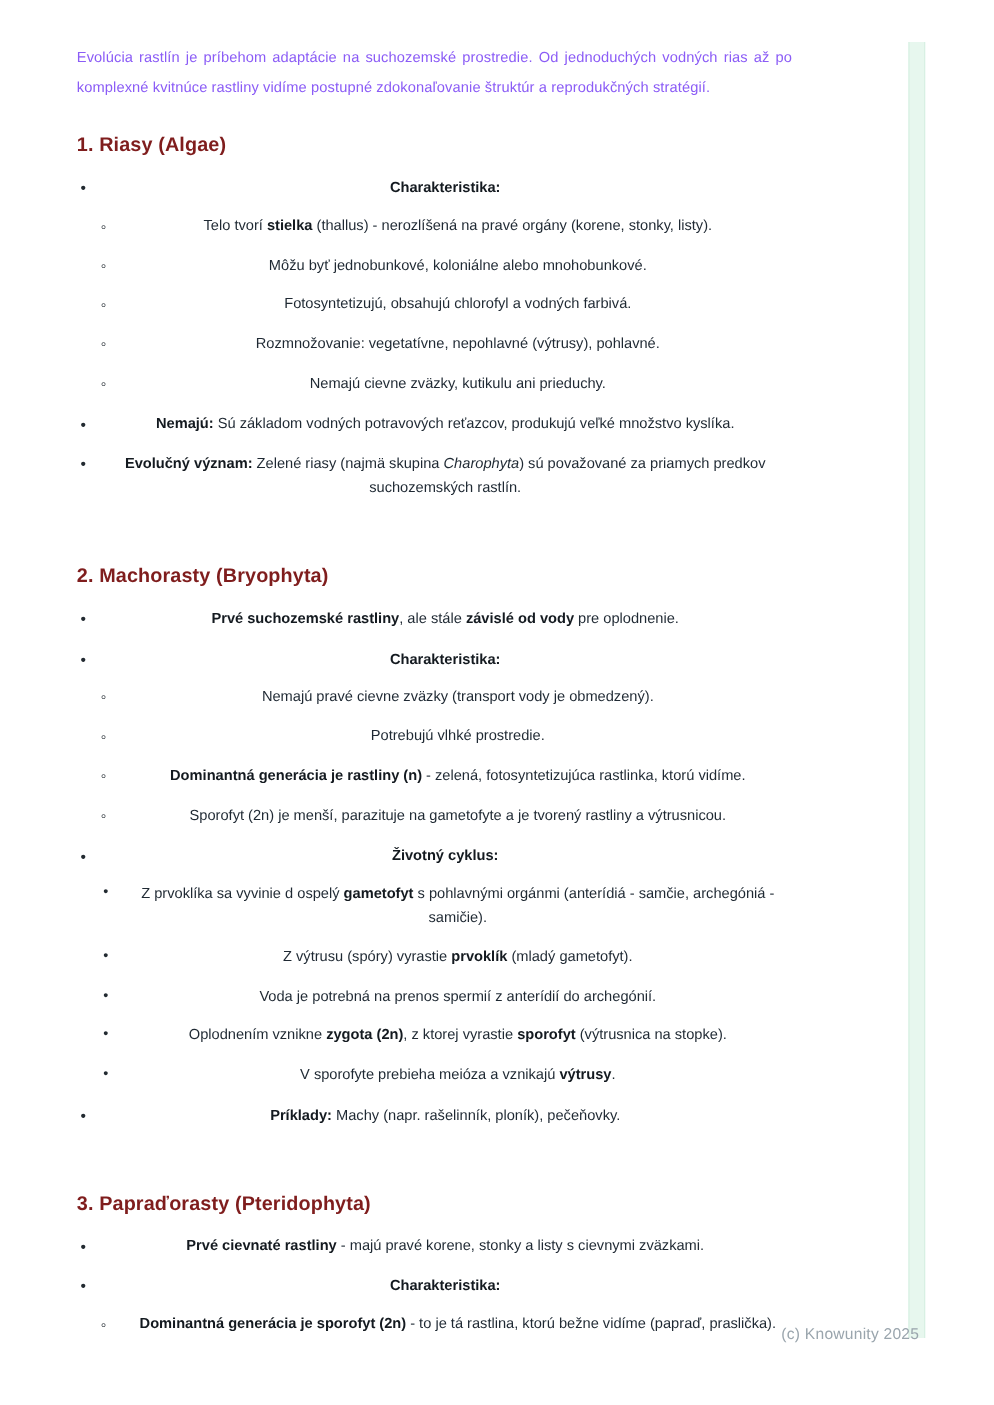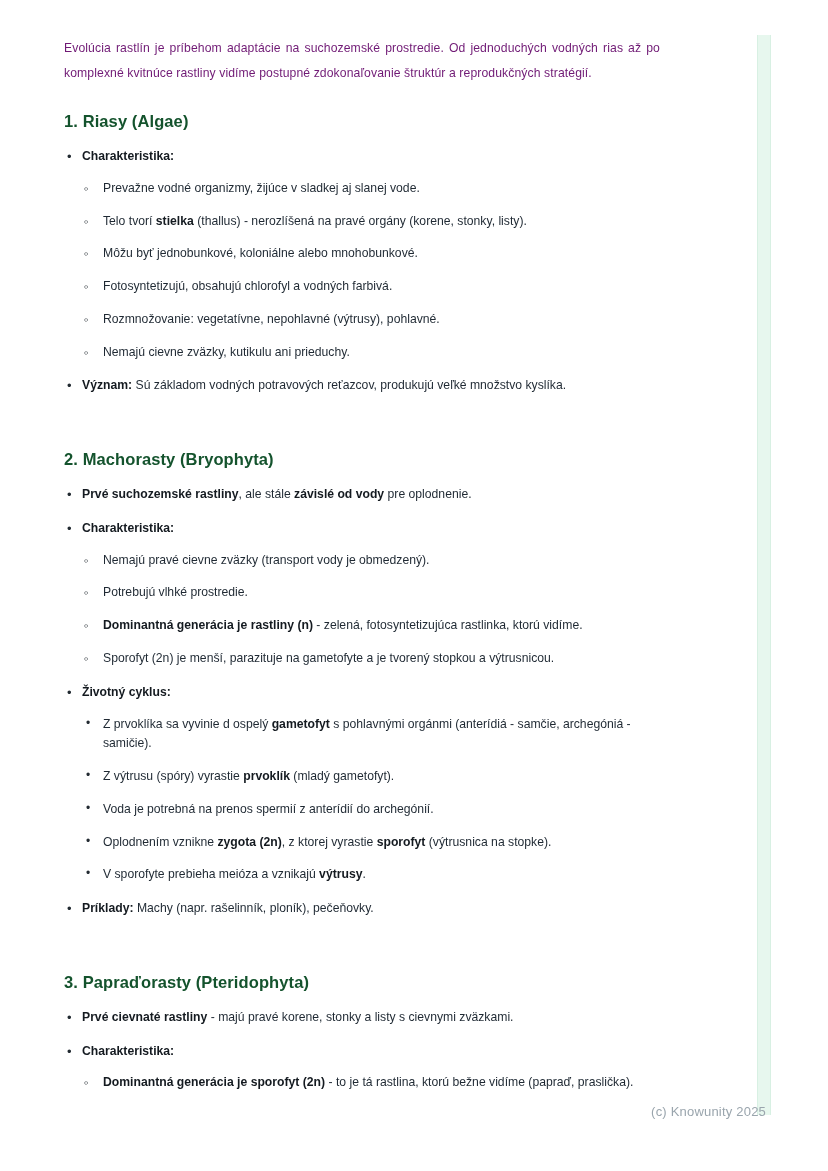--- a/index.html
+++ b/index.html
@@ -34,42 +34,43 @@
     position: absolute;
     left: 64px;
     top: 36px;
     width: 596px;
   }
   p.intro {
     font-size: 12.2px;
     line-height: 2.05;
     margin: 0 0 26px 0;
     text-align: justify;
-    color: #701a75;
+    color: #8b5cf6;
     letter-spacing: 0.1px;
   }
   h2 {
-    color: #14532d;
+    color: #7f1d1d;
     font-size: 16.5px;
     font-weight: bold;
     margin: 0 0 16px 0;
     letter-spacing: 0.1px;
   }
   h2.second { margin-top: 54px; }
   ul.lvl1 {
     list-style: none;
     margin: 0 0 0 0;
     padding: 0;
   }
   ul.lvl1 > li {
     position: relative;
     padding-left: 18px;
     margin-bottom: 14px;
     font-size: 12.2px;
     line-height: 1.62;
+    text-align: center;
   }
   ul.lvl1 > li::before {
     content: "•";
     position: absolute;
     left: 3px;
     top: -1px;
     font-size: 13px;
     color: #222a31;
   }
   ul.lvl2 {
@@ -121,48 +122,51 @@
   <div class="content">
 
     <p class="intro">Evolúcia rastlín je príbehom adaptácie na suchozemské prostredie. Od jednoduchých vodných rias až po komplexné kvitnúce rastliny vidíme postupné zdokonaľovanie štruktúr a reprodukčných stratégií.</p>
 
     <div class="sect">
       <h2>1. Riasy (Algae)</h2>
       <ul class="lvl1">
         <li>
           <b>Charakteristika:</b>
           <ul class="lvl2">
-            <li><span>Prevažne vodné organizmy, žijúce v sladkej aj slanej vode.</span></li>
             <li>Telo tvorí <b>stielka</b> (thallus) - nerozlíšená na pravé orgány (korene, stonky, listy).</li>
             <li><span>Môžu byť jednobunkové, koloniálne alebo mnohobunkové.</span></li>
             <li><span>Fotosyntetizujú, obsahujú chlorofyl a vodných farbivá.</span></li>
             <li><span>Rozmnožovanie: vegetatívne, nepohlavné (výtrusy), pohlavné.</span></li>
             <li><span>Nemajú cievne zväzky, kutikulu ani prieduchy.</span></li>
           </ul>
         </li>
         <li>
-          <b>Význam:</b>
+          <b>Nemajú:</b>
           <span>Sú základom vodných potravových reťazcov, produkujú veľké množstvo kyslíka.</span>
+        </li>
+        <li>
+          <b>Evolučný význam:</b>
+          Zelené riasy (najmä skupina <i>Charophyta</i>) sú považované za priamych predkov suchozemských rastlín.
         </li>
       </ul>
     </div>
 
     <div class="sect sect-2">
       <h2 class="second">2. Machorasty (Bryophyta)</h2>
       <ul class="lvl1">
         <li>
           <b>Prvé suchozemské rastliny</b>, ale stále <b>závislé od vody</b> pre oplodnenie.
         </li>
         <li>
           <b>Charakteristika:</b>
           <ul class="lvl2">
             <li><span>Nemajú pravé cievne zväzky (transport vody je obmedzený).</span></li>
             <li><span>Potrebujú vlhké prostredie.</span></li>
             <li><b>Dominantná generácia je rastliny (n)</b> - zelená, fotosyntetizujúca rastlinka, ktorú vidíme.</li>
-            <li><span>Sporofyt (2n) je menší, parazituje na gametofyte a je tvorený stopkou a výtrusnicou.</span></li>
+            <li><span>Sporofyt (2n) je menší, parazituje na gametofyte a je tvorený rastliny a výtrusnicou.</span></li>
           </ul>
         </li>
         <li>
           <b>Životný cyklus:</b>
           <ul class="lvl2 lvl2b">
             <li>Z prvoklíka sa vyvinie d ospelý <b>gametofyt</b> s pohlavnými orgánmi (anterídiá - samčie, archegóniá - samičie).</li>
             <li>Z výtrusu (spóry) vyrastie <b>prvoklík</b> (mladý gametofyt).</li>
             <li><span>Voda je potrebná na prenos spermií z anterídií do archegónií.</span></li>
             <li>Oplodnením vznikne <b>zygota (2n)</b>, z ktorej vyrastie <b>sporofyt</b> (výtrusnica na stopke).</li>
             <li>V sporofyte prebieha meióza a vznikajú <b>výtrusy</b>.</li>

